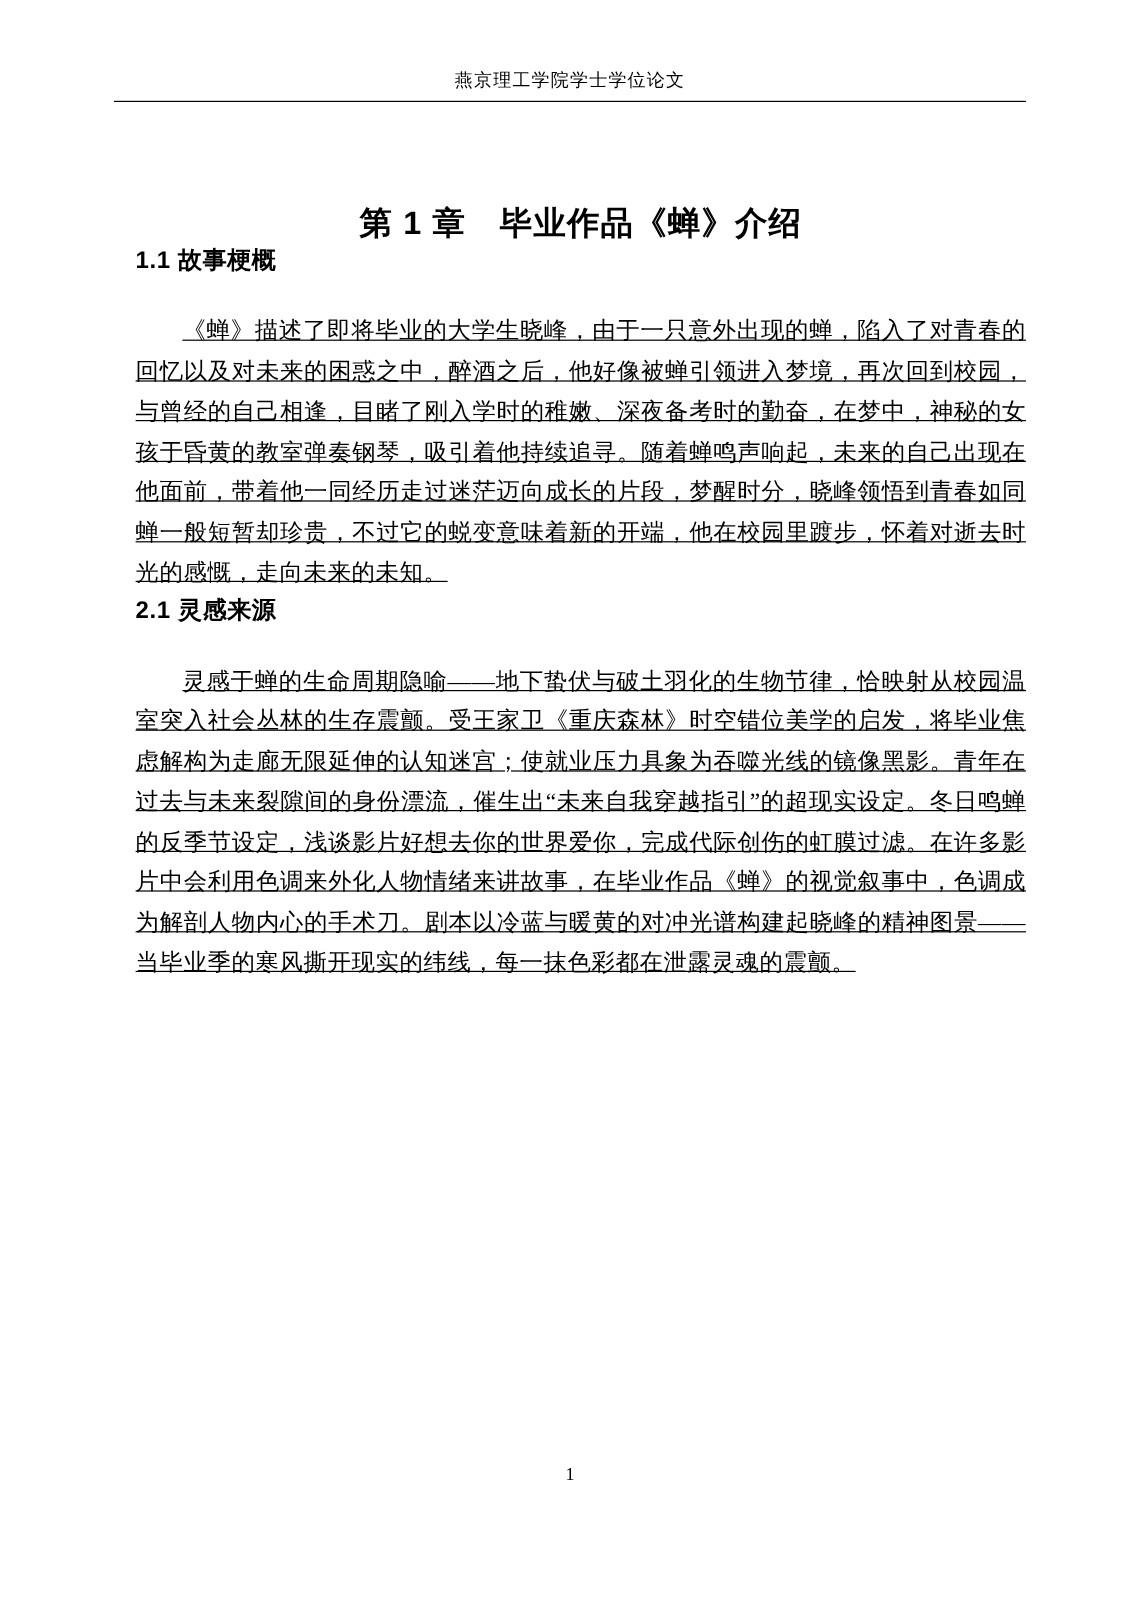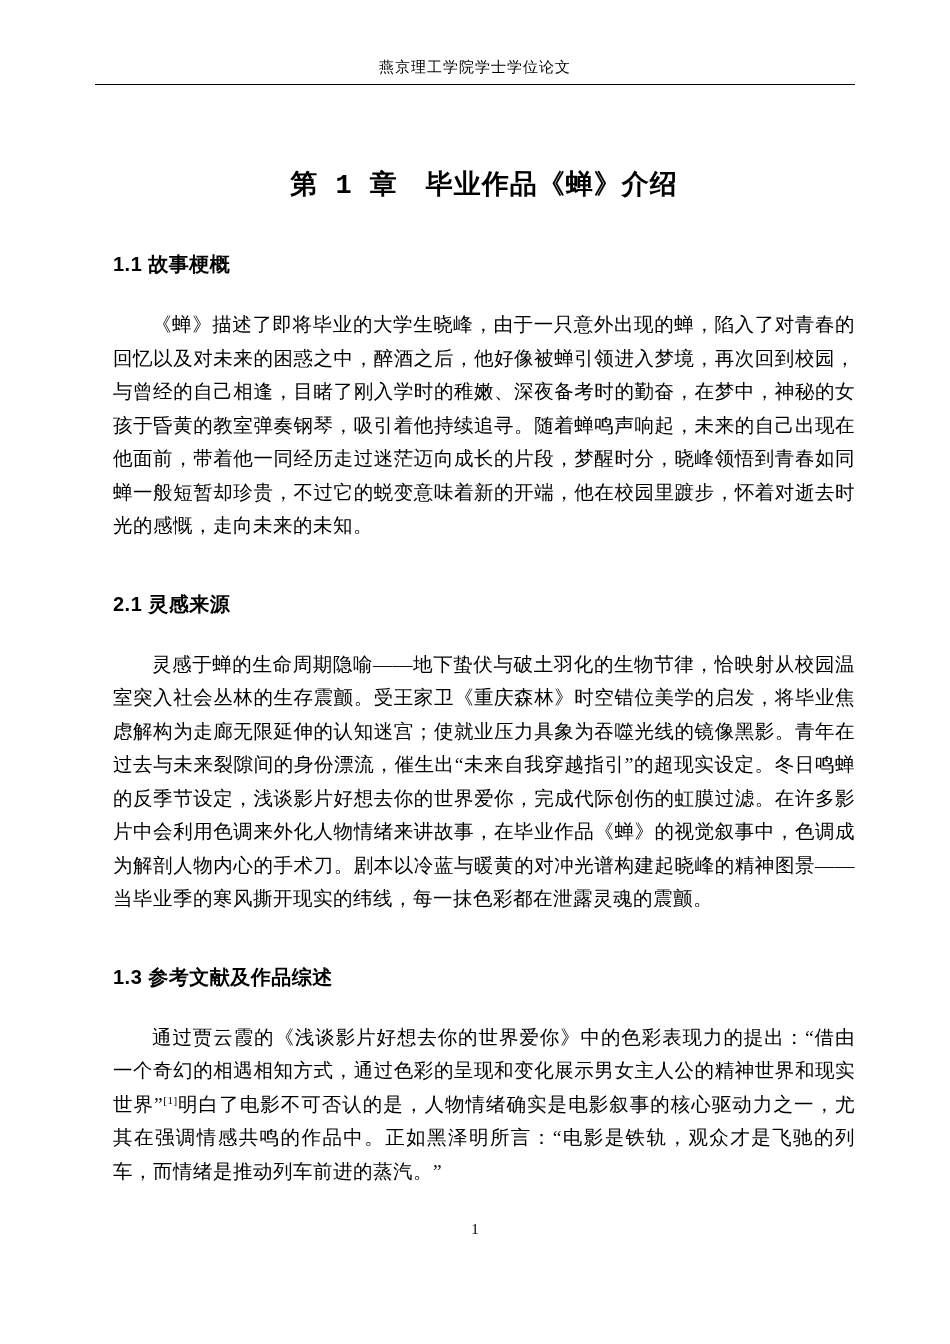--- a/index.html
+++ b/index.html
@@ -22,42 +22,42 @@
     font-size: 15px;
     letter-spacing: 1px;
     padding-bottom: 7px;
     border-bottom: 1.5px solid #000000;
     margin-left: -18px;
   }
 
   .chapter-title {
     margin-top: 84px;
     text-align: center;
-    font-family: Liberation Mono, monospace;
+    font-family: Liberation Sans, sans-serif;
     font-size: 27px;
     font-weight: bold;
     letter-spacing: 1px;
     line-height: 34px;
   }
 
   .section-heading {
     font-family: "Liberation Sans", "DejaVu Sans", sans-serif;
     font-size: 20px;
     font-weight: bold;
-    margin-top: 48px;
     letter-spacing: 0.5px;
   }
 
   .body-paragraph {
     margin-top: 30px;
     font-size: 19.5px;
     line-height: 33.5px;
     text-align: justify;
     text-indent: 2em;
     letter-spacing: 0.5px;
+    text-decoration: underline;
   }
 
   sup.ref-marker {
     font-size: 11px;
     vertical-align: super;
     line-height: 0;
   }
 
   .page-footer {
     position: absolute;
@@ -82,22 +82,18 @@
   <section>
     <h2 class="section-heading">1.1 故事梗概</h2>
     <p class="body-paragraph">《蝉》描述了即将毕业的大学生晓峰，由于一只意外出现的蝉，陷入了对青春的回忆以及对未来的困惑之中，醉酒之后，他好像被蝉引领进入梦境，再次回到校园，与曾经的自己相逢，目睹了刚入学时的稚嫩、深夜备考时的勤奋，在梦中，神秘的女孩于昏黄的教室弹奏钢琴，吸引着他持续追寻。随着蝉鸣声响起，未来的自己出现在他面前，带着他一同经历走过迷茫迈向成长的片段，梦醒时分，晓峰领悟到青春如同蝉一般短暂却珍贵，不过它的蜕变意味着新的开端，他在校园里踱步，怀着对逝去时光的感慨，走向未来的未知。</p>
   </section>
 
   <section>
     <h2 class="section-heading">2.1 灵感来源</h2>
     <p class="body-paragraph">灵感于蝉的生命周期隐喻——地下蛰伏与破土羽化的生物节律，恰映射从校园温室突入社会丛林的生存震颤。受王家卫《重庆森林》时空错位美学的启发，将毕业焦虑解构为走廊无限延伸的认知迷宫；使就业压力具象为吞噬光线的镜像黑影。青年在过去与未来裂隙间的身份漂流，催生出“未来自我穿越指引”的超现实设定。冬日鸣蝉的反季节设定，浅谈影片好想去你的世界爱你，完成代际创伤的虹膜过滤。在许多影片中会利用色调来外化人物情绪来讲故事，在毕业作品《蝉》的视觉叙事中，色调成为解剖人物内心的手术刀。剧本以冷蓝与暖黄的对冲光谱构建起晓峰的精神图景——当毕业季的寒风撕开现实的纬线，每一抹色彩都在泄露灵魂的震颤。</p>
   </section>
 
-  <section>
-    <h2 class="section-heading">1.3 参考文献及作品综述</h2>
-    <p class="body-paragraph"><span>通过贾云霞的《浅谈影片好想去你的世界爱你》中的色彩表现力的提出：“借由一个奇幻的相遇相知方式，通过色彩的呈现和变化展示男女主人公的精神世界和现实世界”</span><sup class="ref-marker">[1]</sup><span>明白了电影不可否认的是，人物情绪确实是电影叙事的核心驱动力之一，尤其在强调情感共鸣的作品中。正如黑泽明所言：“电影是铁轨，观众才是飞驰的列车，而情绪是推动列车前进的蒸汽。”</span></p>
-  </section>
 
   <footer class="page-footer">
     <span>1</span>
   </footer>
 
 </div>
 
 </body></html>

